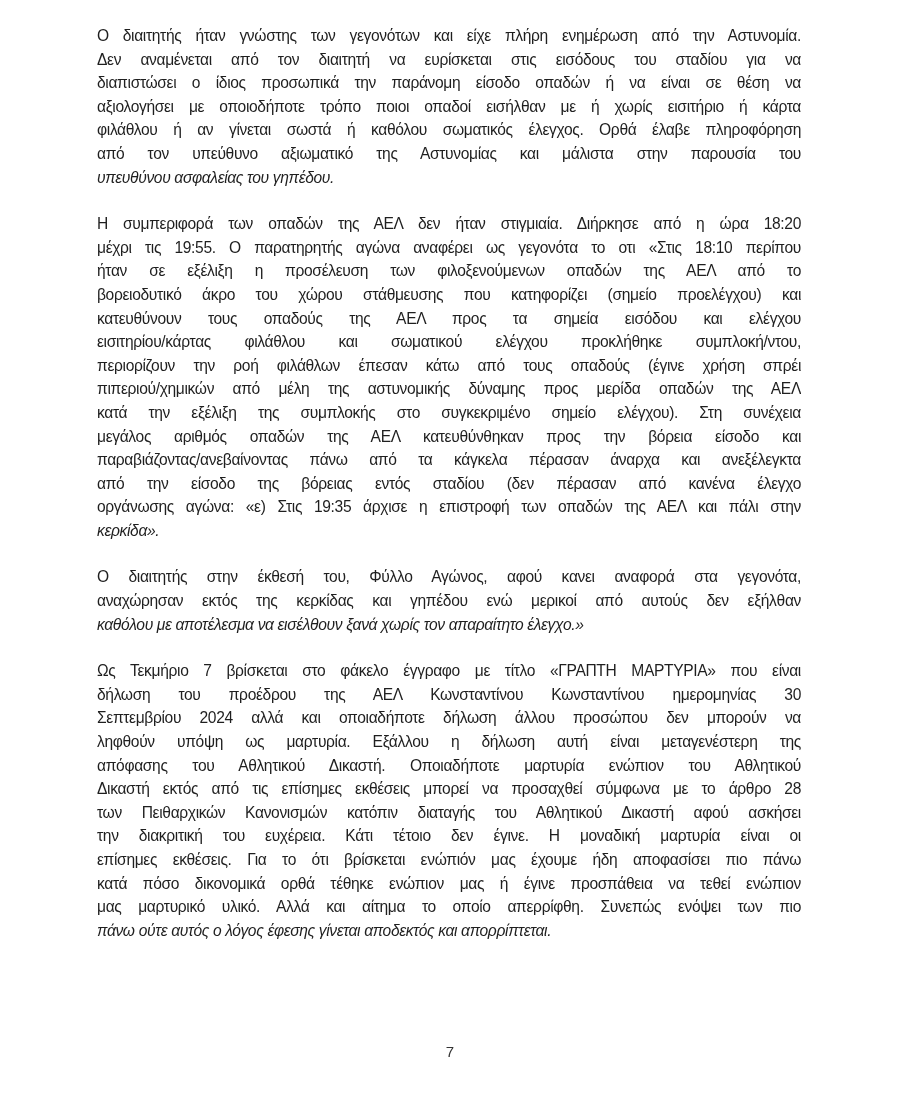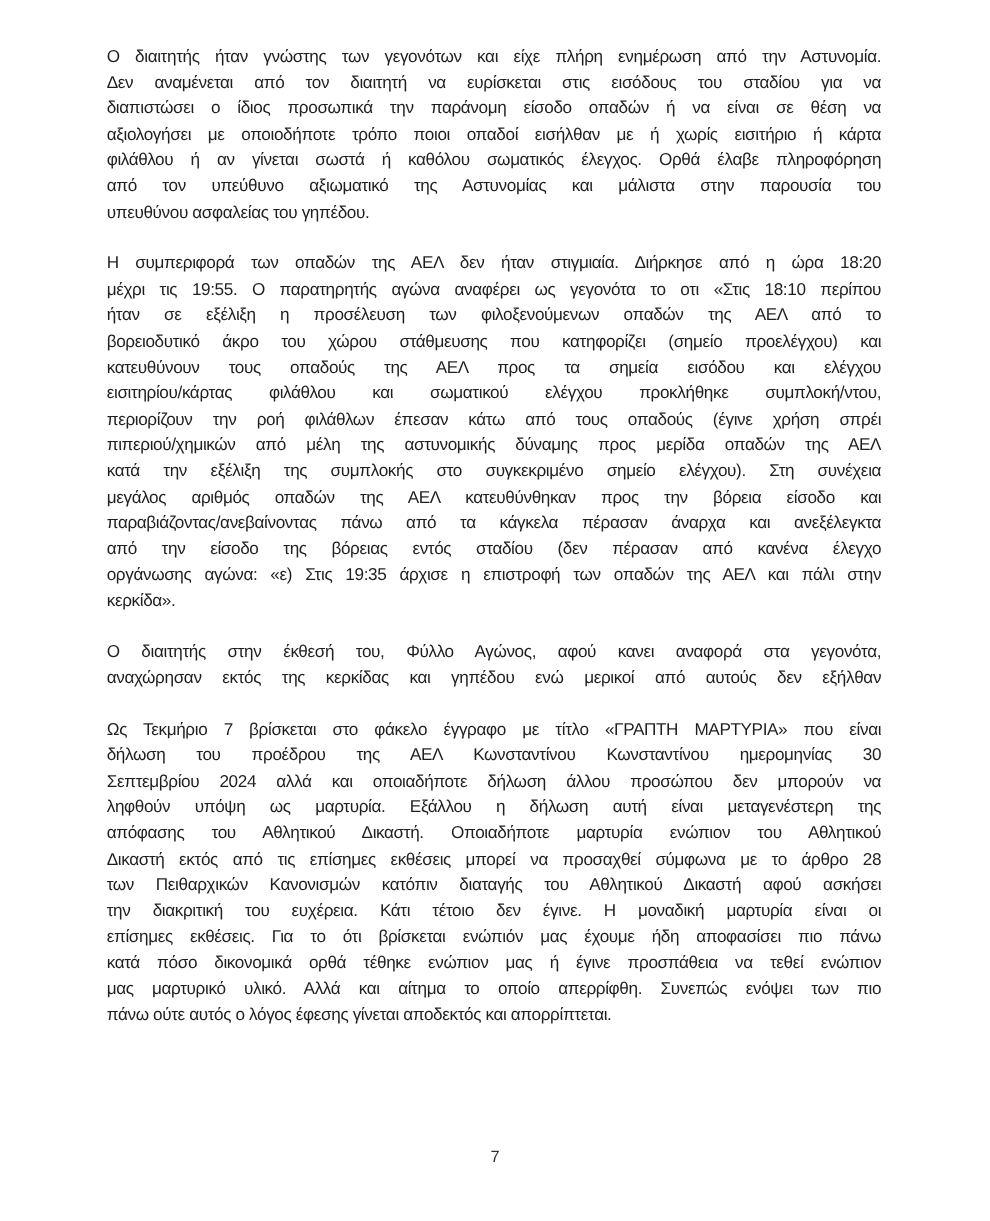--- a/index.html
+++ b/index.html
@@ -7,27 +7,27 @@
   .page {
     position: absolute; left: 0; top: 0; width: 900px; height: 1110px; background: #fff;
   }
   .text-col {
     position: absolute; left: 97px; top: 24px; width: 704px;
     font-family: "Liberation Sans", sans-serif;
     font-size: 15.6px;
     color: #1f1f1f;
     letter-spacing: -0.35px;
   }
-  .para { margin: 16px 0 23px 0; }
+  .para { margin: 0 0 23px 0; }
   .line {
     display: block; height: 23.6px; line-height: 23.6px;
     white-space: nowrap; text-align: justify; text-align-last: justify;
     overflow: hidden;
   }
-  .line.last { text-align-last: left; }
+  .line.last { text-align-last: left; font-style: italic; }
   .page-number {
     position: absolute; left: 0; width: 900px; top: 1043px; text-align: center;
     font-family: "Liberation Sans", sans-serif; font-size: 15px; color: #333;
   }
 </style>
 </head>
 <body>
 
 <div class="page">
   <div class="text-col" id="text-col">
@@ -52,20 +52,21 @@
         <span class="line">κατά την εξέλιξη της συμπλοκής στο συγκεκριμένο σημείο ελέγχου). Στη συνέχεια</span>
         <span class="line">μεγάλος αριθμός οπαδών της ΑΕΛ κατευθύνθηκαν προς την βόρεια είσοδο και</span>
         <span class="line">παραβιάζοντας/ανεβαίνοντας πάνω από τα κάγκελα πέρασαν άναρχα και ανεξέλεγκτα</span>
         <span class="line">από την είσοδο της βόρειας εντός σταδίου (δεν πέρασαν από κανένα έλεγχο</span>
         <span class="line">οργάνωσης αγώνα: «ε) Στις 19:35 άρχισε η επιστροφή των οπαδών της ΑΕΛ και πάλι στην</span>
         <span class="line last">κερκίδα».</span>
       </div>
       <div class="para">
         <span class="line">Ο διαιτητής στην έκθεσή του, Φύλλο Αγώνος, αφού κανει αναφορά στα γεγονότα,</span>
         <span class="line">αναχώρησαν εκτός της κερκίδας και γηπέδου ενώ μερικοί από αυτούς δεν εξήλθαν</span>
+        <span class="line last">καθόλου με αποτέλεσμα να εισέλθουν ξανά χωρίς τον απαραίτητο έλεγχο.»</span>
       </div>
       <div class="para">
         <span class="line">Ως Τεκμήριο 7 βρίσκεται στο φάκελο έγγραφο με τίτλο «ΓΡΑΠΤΗ ΜΑΡΤΥΡΙΑ» που είναι</span>
         <span class="line">δήλωση του προέδρου της ΑΕΛ Κωνσταντίνου Κωνσταντίνου ημερομηνίας 30</span>
         <span class="line">Σεπτεμβρίου 2024 αλλά και οποιαδήποτε δήλωση άλλου προσώπου δεν μπορούν να</span>
         <span class="line">ληφθούν υπόψη ως μαρτυρία. Εξάλλου η δήλωση αυτή είναι μεταγενέστερη της</span>
         <span class="line">απόφασης του Αθλητικού Δικαστή. Οποιαδήποτε μαρτυρία ενώπιον του Αθλητικού</span>
         <span class="line">Δικαστή εκτός από τις επίσημες εκθέσεις μπορεί να προσαχθεί σύμφωνα με το άρθρο 28</span>
         <span class="line">των Πειθαρχικών Κανονισμών κατόπιν διαταγής του Αθλητικού Δικαστή αφού ασκήσει</span>
         <span class="line">την διακριτική του ευχέρεια. Κάτι τέτοιο δεν έγινε. Η μοναδική μαρτυρία είναι οι</span>

